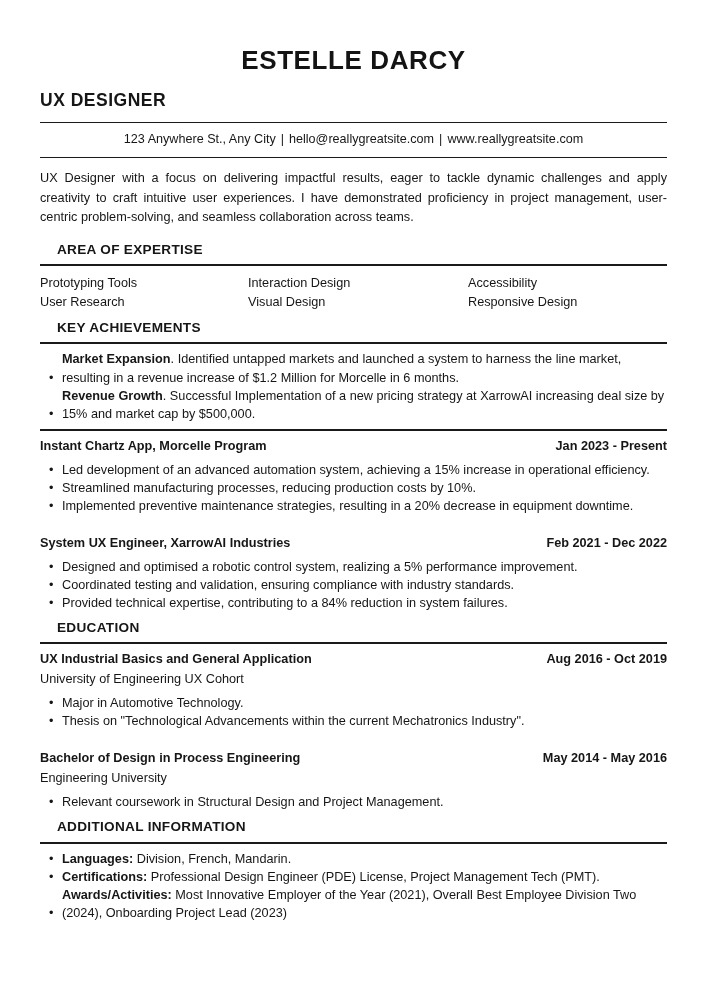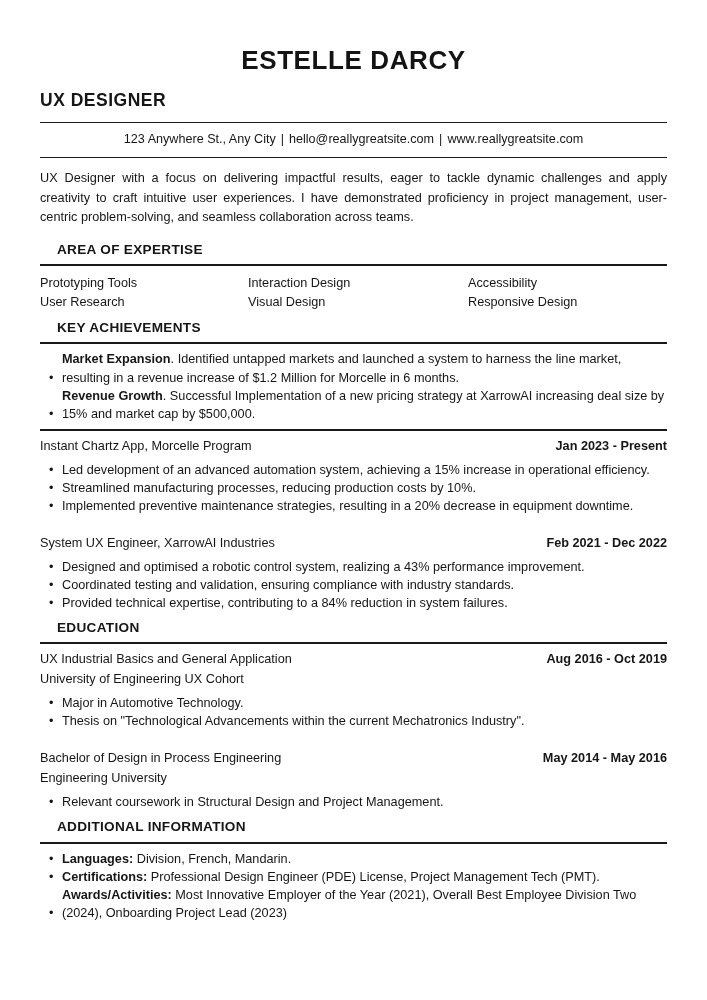--- a/index.html
+++ b/index.html
@@ -59,21 +59,21 @@
   .blist { margin: 6px 0 0 0; padding: 0; list-style: none; }
   .blist li { display: flex; align-items: flex-end; }
   .blt { flex: 0 0 22px; padding-left: 9px; }
   .blt::before { content: "•"; }
   .btxt { flex: 1 1 auto; }
 
   .jobrow, .edurow {
     display: flex; justify-content: space-between; align-items: baseline;
     margin-top: 6px;
   }
-  .jobrow .jtitle, .edurow .degree { font-weight: normal; }
+  .jobrow .jtitle, .edurow .degree { font-weight: bold; }
   .jobrow .jdates, .edurow .edates { font-weight: bold; white-space: nowrap; }
   .job + .job, .edu + .edu { margin-top: 19px; }
   .school { margin-top: 2px; }
 
   .ilabel { font-weight: bold; }
 </style>
 </head>
 <body>
 
 <div class="page">
@@ -144,21 +144,21 @@
         </div>
         <div class="job">
           <div class="jobrow">
             <span class="jtitle">System UX Engineer, XarrowAI Industries</span>
             <span class="jdates">Feb 2021 - Dec 2022</span>
           </div>
           <ul class="blist">
 
           <li>
                 <span class="blt"></span>
-                <div class="btxt">Designed and optimised a robotic control system, realizing a 43% performance improvement.</div>
+                <div class="btxt">Designed and optimised a robotic control system, realizing a 5% performance improvement.</div>
               </li>
             <li>
                 <span class="blt"></span>
                 <div class="btxt">Coordinated testing and validation, ensuring compliance with industry standards.</div>
               </li>
             <li>
                 <span class="blt"></span>
                 <div class="btxt">Provided technical expertise, contributing to a 84% reduction in system failures.</div>
               </li>
           </ul>

